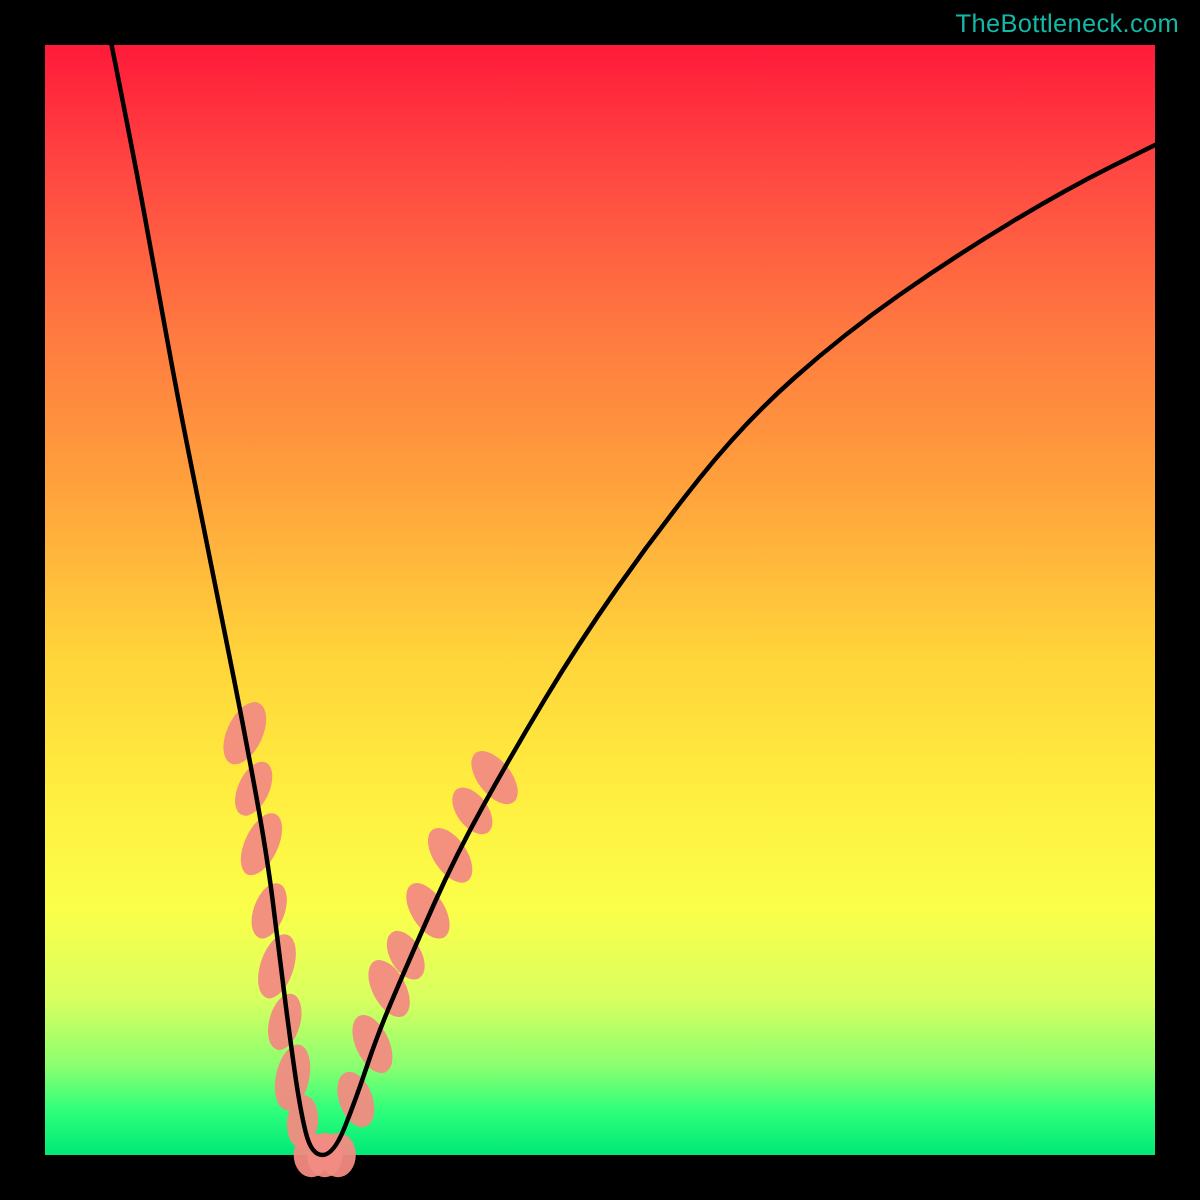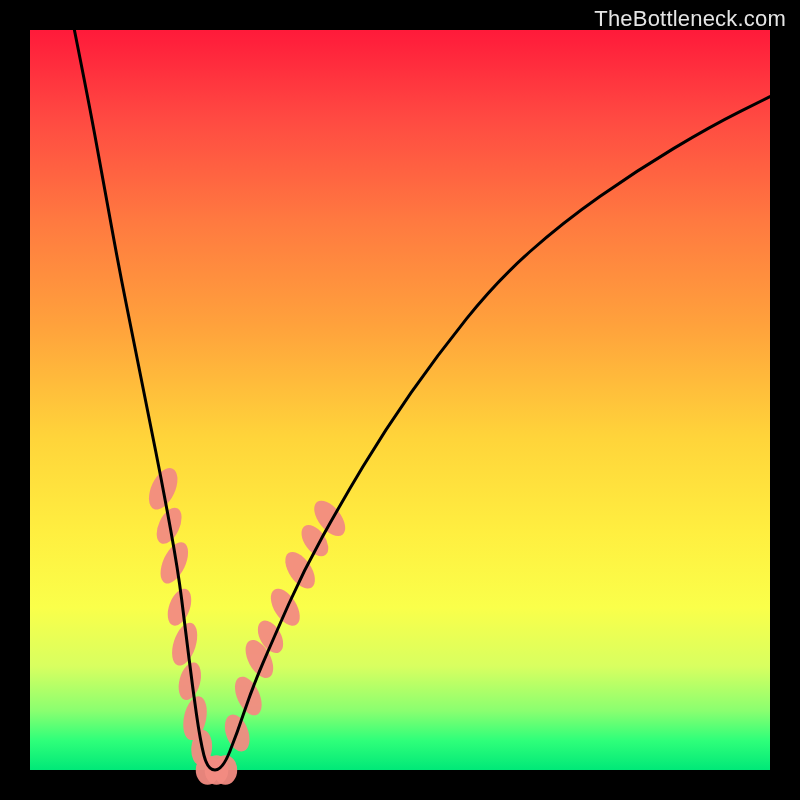--- a/index.html
+++ b/index.html
@@ -36,22 +36,22 @@
       #faff4a 78%,
       #d8ff60 86%,
       #8aff70 92%,
       #2fff7a 96%,
       #00e878 100%);
   }
   .watermark {
     position: absolute;
     top: 6px;
     right: 14px;
-    color: #e5e5e5;
-    font-size: 22px;
+    color: #14b8a6;
+    font-size: 17px;
     letter-spacing: 0.2px;
     user-select: none;
   }
   svg.curve {
     position: absolute;
     top: 0;
     left: 0;
     width: 740px;
     height: 740px;
     overflow: visible;

